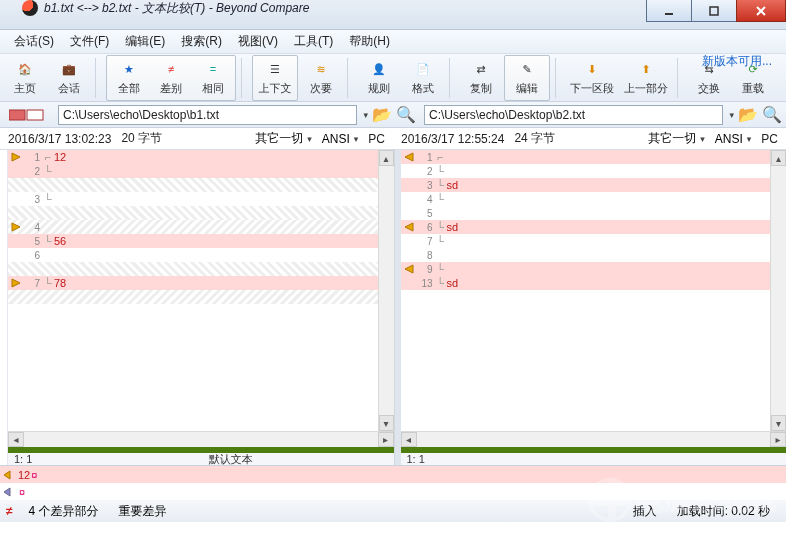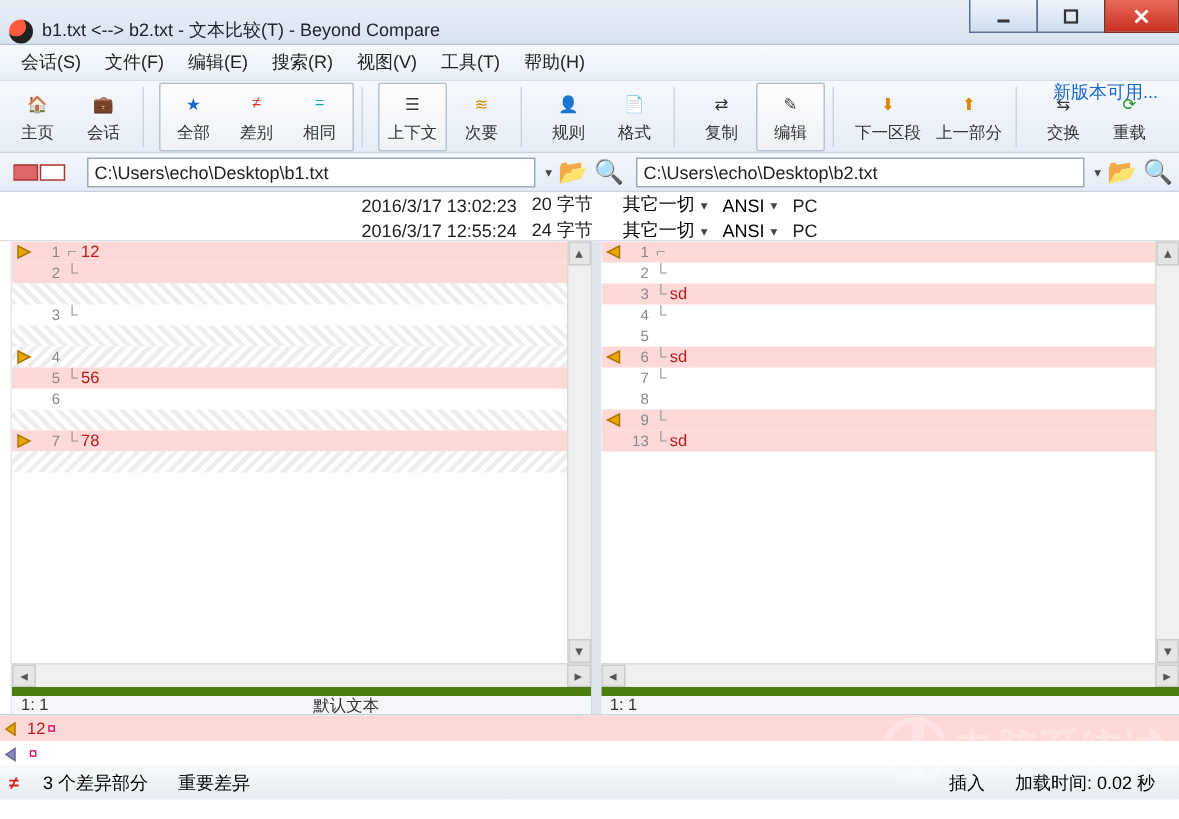--- a/index.html
+++ b/index.html
@@ -1,19 +1,19 @@
 <!DOCTYPE html>
 <html><head>
 <meta charset="utf-8">
 <style>
 * { box-sizing: border-box; margin: 0; padding: 0; font-family: "Microsoft YaHei", "Segoe UI", Tahoma, sans-serif; }
 body { width: 786px; height: 546px; background: #fff; overflow: hidden; position: relative; }
 
 
-.titlebar { height: 30px; background: linear-gradient(#e8eef5,#d9e4f1); display: flex; align-items: flex-end; padding: 0 6px; border-bottom: 1px solid #b8c8d8; position: relative; }
+.titlebar { height: 30px; background: linear-gradient(#e8eef5,#d9e4f1); display: flex; align-items: flex-start; padding: 0 22px; border-bottom: 1px solid #b8c8d8; position: relative; font-style: italic; }
 .titlebar .app-icon { width: 16px; height: 16px; border-radius: 50%; background: radial-gradient(circle at 30% 30%, #ff5a3c 40%, #222 42%); margin-right: 6px; }
 .titlebar .title { font-size: 12px; color: #223; }
 .win-controls { position: absolute; right: 0; top: 0; display: flex; }
 .win-btn { width: 46px; height: 22px; border: 1px solid #5a7090; border-top: none; display: flex; align-items: center; justify-content: center; font-size: 12px; margin-left: -1px; background: linear-gradient(#eef4fb,#cfdff0); }
 .win-btn.close { background: linear-gradient(#e86a5a,#c83020); color: #fff; width: 50px; border-color: #8a2a1a; border-top-right-radius: 0; }
 .win-btn svg { display:block; }
 
 
 .menubar { height: 24px; background: linear-gradient(#f7fafe,#e9f0f8); display: flex; align-items: center; padding: 0 6px; font-size: 12px; border-bottom: 1px solid #d7e0ea; }
 .menubar .menu-item { padding: 2px 8px; color: #222; }
@@ -30,21 +30,21 @@
 .sep { width: 6px; height: 40px; border-left: 1px solid #ccd5e0; margin: 0 3px; }
 
 
 .pathrow { height: 26px; background: linear-gradient(#f3f7fc,#e5ecf5); display: flex; align-items: center; border-bottom: 1px solid #c9d4e0; }
 .pathrow .left-ind { width: 54px; display:flex; align-items:center; justify-content:center; }
 .path-pane { flex: 1; display: flex; align-items: center; gap: 4px; padding: 0 4px; }
 .path-input { flex: 1; height: 20px; border: 1px solid #9ab; background: #fff; font-size: 12px; padding: 0 4px; color: #222; }
 .path-icon { width: 20px; height: 20px; display:flex; align-items:center; justify-content:center; }
 
 
-.inforow { height: 33px; display: flex; align-items: center; border-bottom: 1px solid #d7dee6; font-size: 12px; flex-direction: column; }
+.inforow { height: 22px; display: flex; align-items: center; border-bottom: 1px solid #d7dee6; font-size: 12px; }
 .info-pane { flex: 1; display: flex; align-items: center; padding: 0 8px; gap: 10px; }
 .info-pane .mid { flex:1; }
 .info-item { color: #222; }
 .info-drop { display:flex; align-items:center; gap:2px; }
 .tri { font-size: 9px; color: #444; margin-left: 2px; }
 
 
 .compare { display: flex; height: 316px; border-bottom: 1px solid #c9d4e0; }
 .pane { flex: 1; display: flex; flex-direction: column; border-right: 1px solid #d0d7e0; position: relative; }
 .pane:last-child { border-right: none; }
@@ -461,21 +461,21 @@
         <svg width="12" height="10">
           <polygon points="2,5 8,1 8,9" fill="#88c" stroke="#668"></polygon>
         </svg>
       </span>
       <span class="txt"><span></span><span class="pilcrow"></span></span>
     </div>
 </div>
 
 <div class="statusbar">
   <span class="neq">≠</span>
-  <span class="sseg">3 个差异部分</span>
+  <span class="sseg">4 个差异部分</span>
   <span class="sseg">重要差异</span>
   <span class="sfill"></span>
   <span class="sseg">插入</span>
   <span class="sseg">加载时间: 0.02 秒</span>
 </div>
 
 <div class="watermark">
     <div class="logo"></div>
     <span>电脑系统城</span>
   </div>

